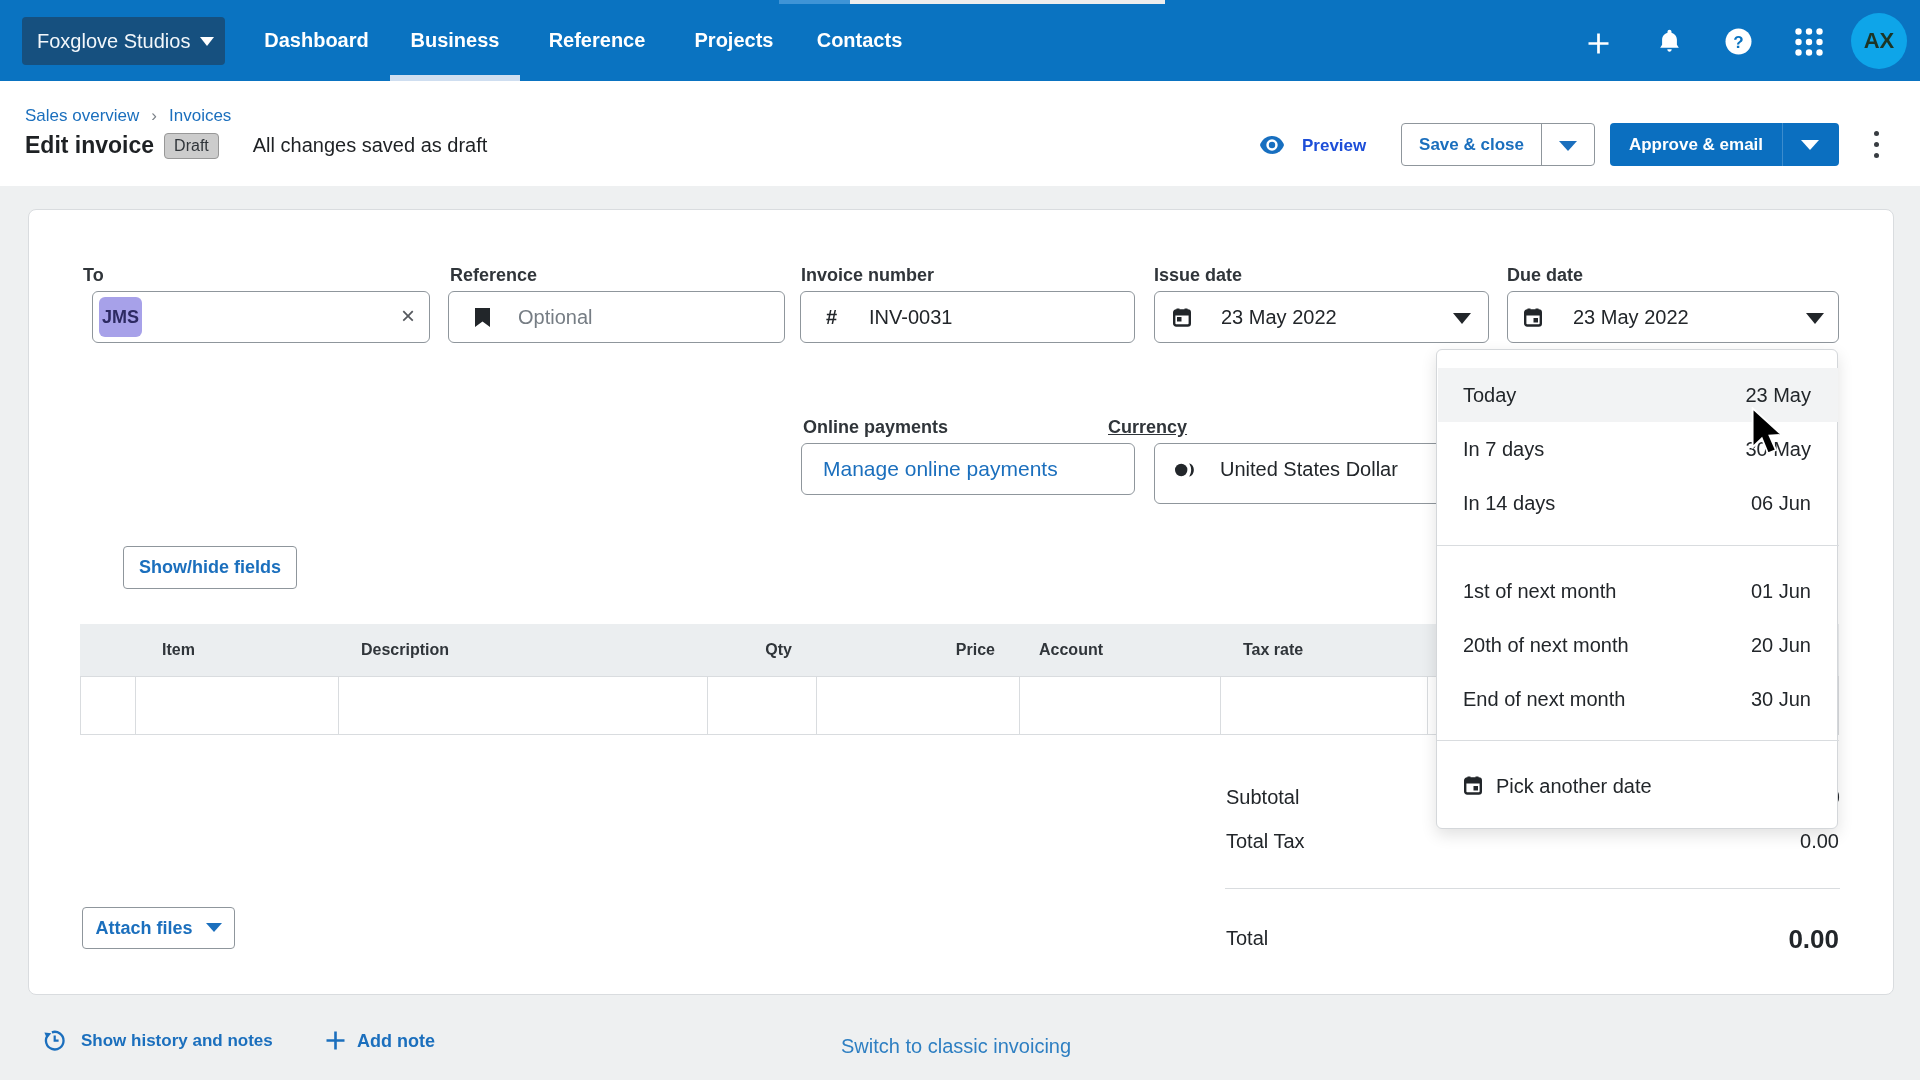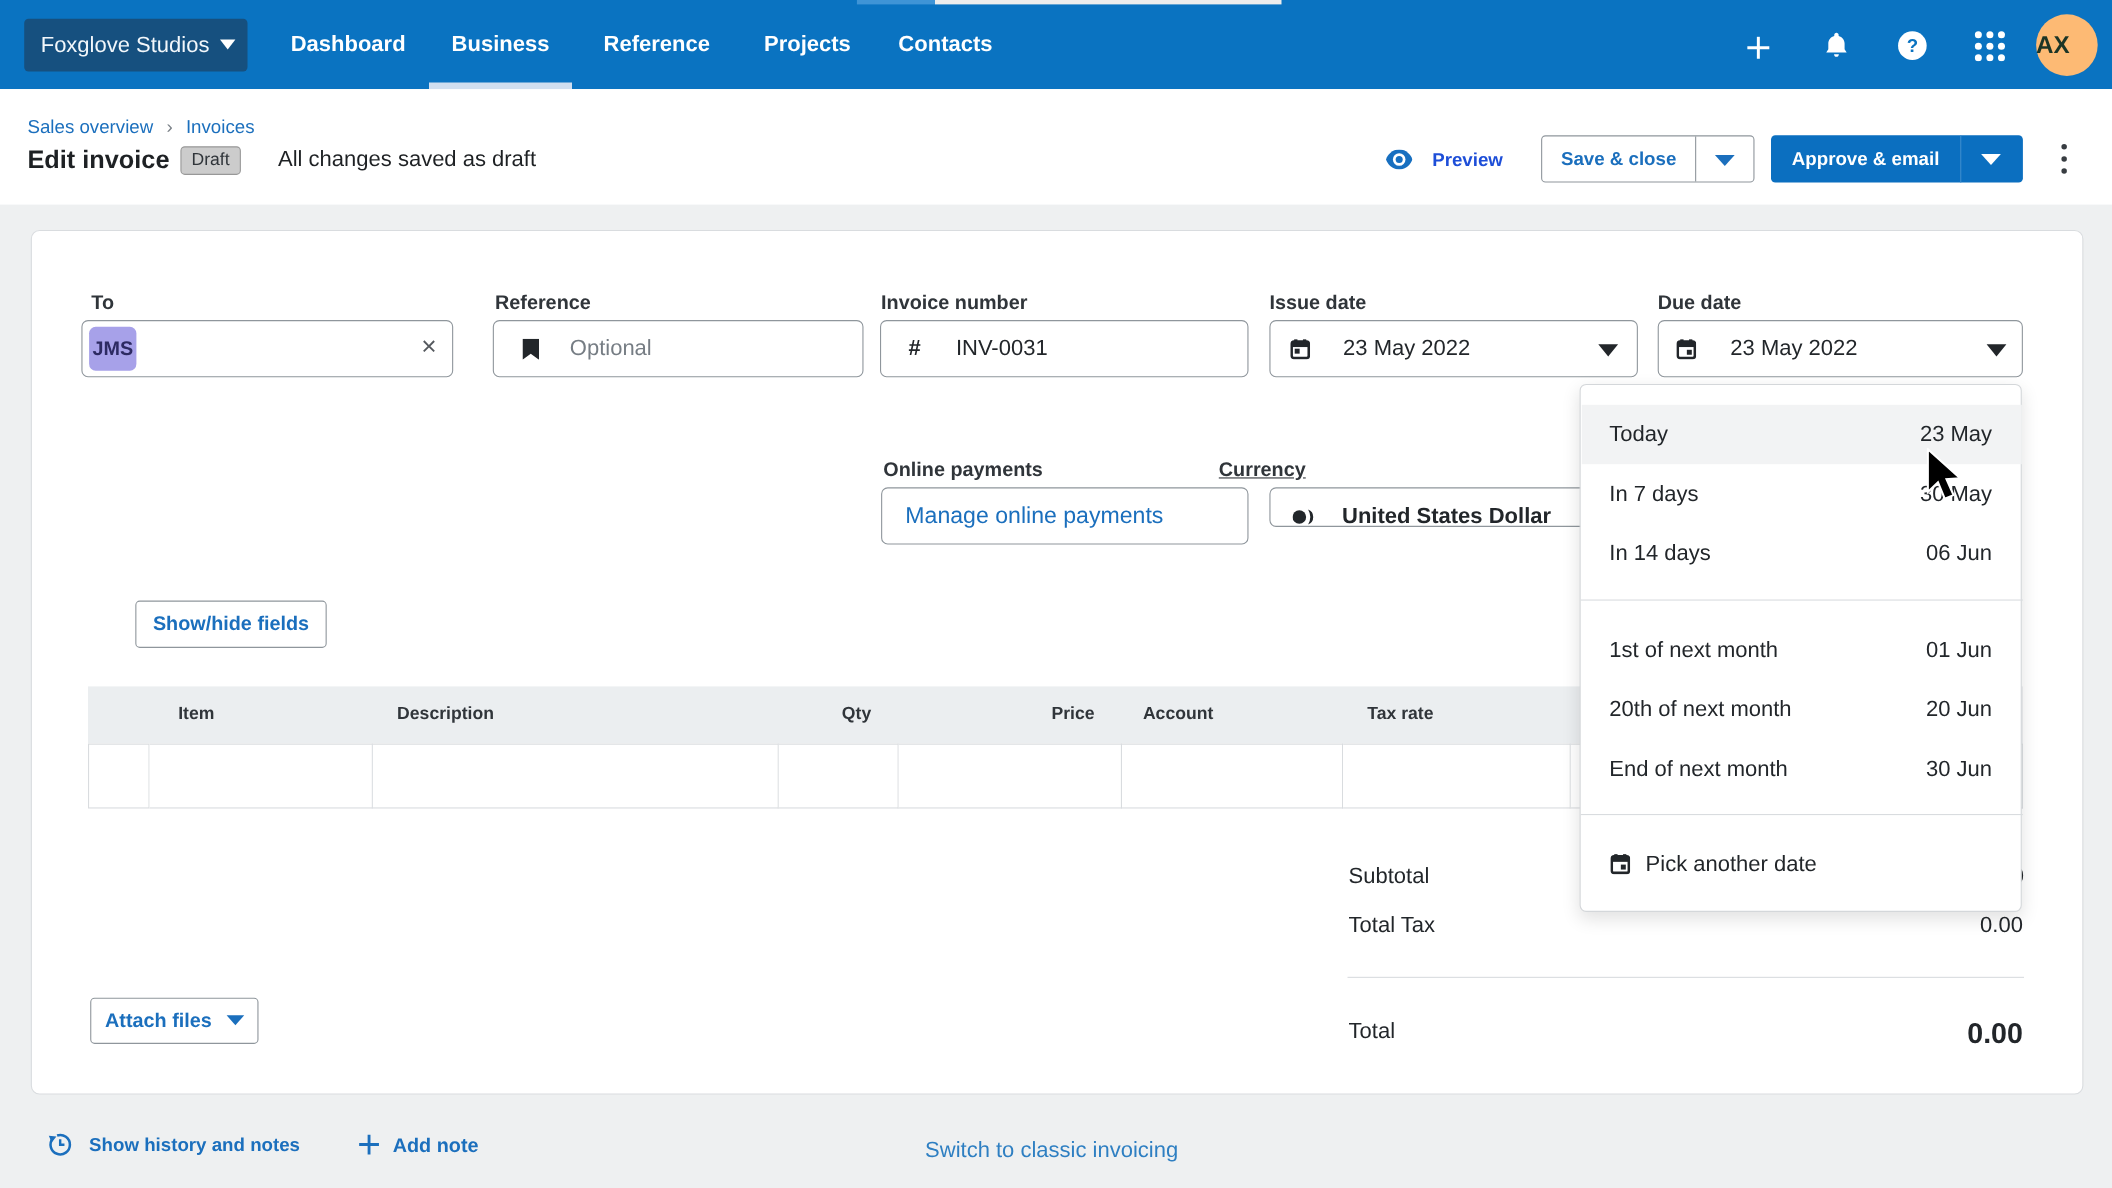--- a/index.html
+++ b/index.html
@@ -9,21 +9,21 @@
 
   
   #nav { position:absolute; top:0; left:0; width:1920px; height:81px; background:#0a73c1; }
   #strip1 { position:absolute; top:0; left:779px; width:71px; height:4px; background:#3f94d6; }
   #strip2 { position:absolute; top:0; left:850px; width:315px; height:4px; background:#ededed; }
   #orgbtn { position:absolute; top:17px; left:22px; width:203px; height:48px; background:#16507f; border-radius:4px; color:#f2f7fb; font-size:20px; line-height:48px; padding-left:15px; }
   #orgbtn .caret { display:inline-block; margin-left:10px; margin-bottom:2px; vertical-align:middle; width:0; height:0; border-left:7px solid transparent; border-right:7px solid transparent; border-top:9px solid #fff; }
   .navitem { position:absolute; top:0; height:81px; line-height:81px; color:#fff; font-weight:bold; font-size:20px; text-align:center; }
   #tabline { position:absolute; top:75px; left:390px; width:130px; height:6px; background:#cfdef0; }
   .navico { position:absolute; top:0; }
-  #avatar { position:absolute; top:13px; left:1851px; width:56px; height:56px; border-radius:50%; background:#fdba74; color:#1c3526; font-weight:bold; font-size:22px; text-align:left; line-height:56px; }
+  #avatar { position:absolute; top:13px; left:1851px; width:56px; height:56px; border-radius:50%; background:#0ea5e9; color:#1c3526; font-weight:bold; font-size:22px; text-align:center; line-height:56px; }
 
   
   #hdr { position:absolute; top:81px; left:0; width:1920px; height:105px; background:#fff; }
   #crumbs { position:absolute; top:25px; left:25px; font-size:17px; color:#1b6fbd; }
   #crumbs .sep { color:#7c8289; padding:0 12px; }
   #titlerow { position:absolute; top:51px; left:25px; height:30px; }
   #title { font-size:23px; font-weight:bold; color:#1e2124; display:inline-block; vertical-align:middle; }
   #draft { display:inline-block; vertical-align:middle; margin-left:10px; background:#cccccc; border:1px solid #989898; border-radius:4px; font-size:16px; color:#30353a; padding:1px 9px; height:26px; line-height:22px; }
   #saved { display:inline-block; vertical-align:middle; margin-left:34px; font-size:20px; color:#1e2124; }
   #preview { position:absolute; top:55px; left:1302px; font-size:17px; font-weight:bold; color:#1d4ed8; }
@@ -139,21 +139,21 @@
 </div>
 
 <div id="card">
 
   <div class="lbl" style="left:54px; top:55px;">To</div>
   <div class="lbl" style="left:421px; top:55px;">Reference</div>
   <div class="lbl" style="left:772px; top:55px;">Invoice number</div>
   <div class="lbl" style="left:1125px; top:55px;">Issue date</div>
   <div class="lbl" style="left:1478px; top:55px;">Due date</div>
 
-  <div class="fld" style="left:45px; width:338px;">
+  <div class="fld" style="left:63px; width:338px;">
     <div style="position:absolute; left:6px; top:5px; width:43px; height:40px; background:#a7a1e9; border-radius:6px; color:#2d2a62; font-weight:bold; font-size:18px; text-align:center; line-height:40px;">JMS</div>
     <div style="position:absolute; right:14px; top:0; height:50px; line-height:48px; font-size:24px; color:#55595e;">×</div>
   </div>
 
   <div class="fld" style="left:419px; width:337px;">
     <svg style="position:absolute; left:26px; top:16px;" width="15" height="19" viewBox="0 0 15 19">
         <path fill="#22262a" d="M0 0h15v19l-7.5-5.4L0 19z"></path>
       </svg>
     <div class="fldtxt ph" style="left:69px;">Optional</div>
   </div>
@@ -185,21 +185,21 @@
     </svg>
     <div class="fldtxt" style="left:65px;">23 May 2022</div>
     <div style="position:absolute; right:14px; top:21px; width:0; height:0; border-left:9px solid transparent; border-right:9px solid transparent; border-top:11px solid #22262a;"></div>
   </div>
 
   <div class="lbl" style="left:774px; top:207px;">Online payments</div>
   <div class="lbl" style="left:1079px; top:207px;text-decoration:underline;">Currency</div>
   <div class="fld" style="left:772px; top:233px; width:334px; height:52px;">
     <div class="fldtxt" style="left:21px; color:#1b6fbd; font-size:21px;">Manage online payments</div>
   </div>
-  <div class="fld" style="left:1125px; top:233px; width:335px; height:36px;font-weight:bold;">
+  <div class="fld" style="left:1125px; top:233px; width:335px; height:61px;">
     <svg style="position:absolute; left:20px; top:16px;" width="23" height="20" viewBox="0 0 23 20">
         <circle cx="6.2" cy="10" r="6.2" fill="#22262a"></circle>
         <path d="M14.2 3.2 A7.3 7.3 0 0 1 14.2 16.8 A13.5 13.5 0 0 0 14.2 3.2 Z" fill="#22262a"></path>
       </svg>
     <div class="fldtxt" style="left:65px;">United States Dollar</div>
   </div>
 
   <div class="obtn" style="left:54px; top:336px; width:174px; height:43px; line-height:41px;margin-left:40px;">Show/hide fields</div>
 
   <div id="thead">

